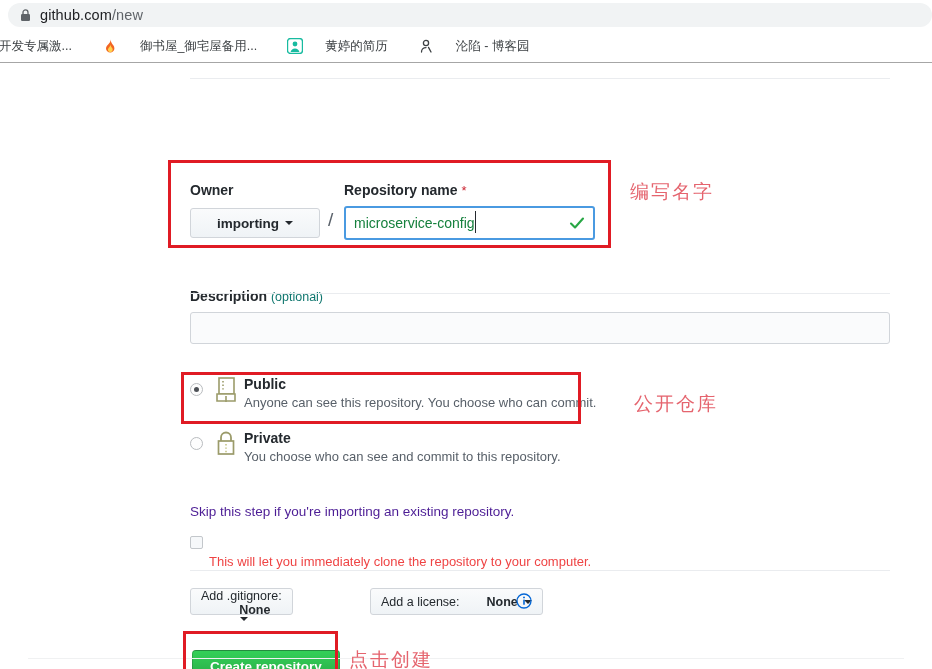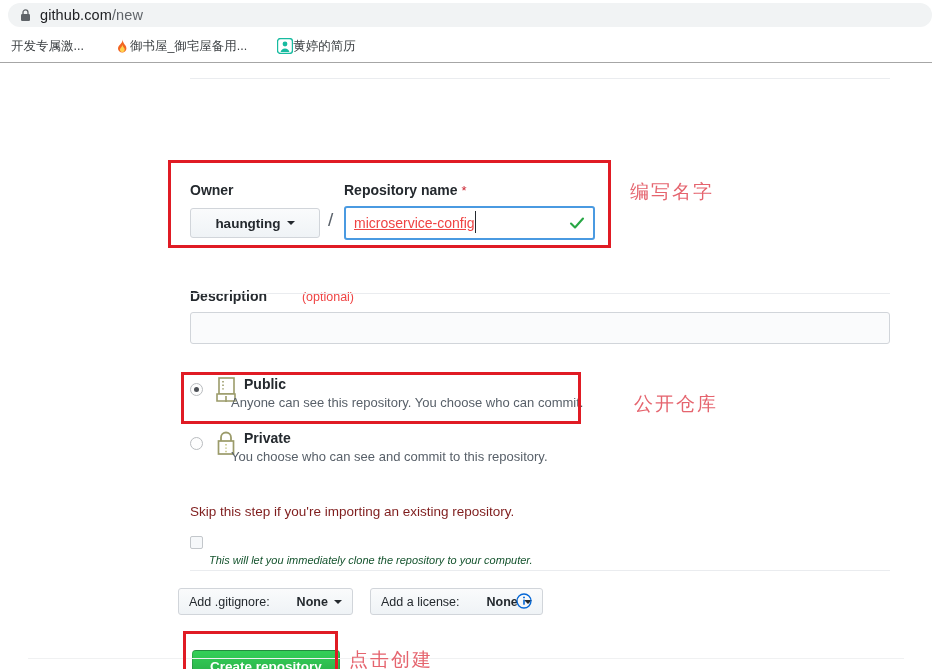--- a/index.html
+++ b/index.html
@@ -34,33 +34,33 @@
   #lock-icon { display:block; margin-right: 9px; }
   #url-text {
     font-size: 14.5px; color: #202124; letter-spacing: .1px;
     white-space: nowrap;
   }
   #url-text .path { color: #5f6368; }
 
   #bookmarks-bar {
     position: absolute; left: 0; top: 30px; width: 932px; height: 32px;
     display: flex; align-items: center;
-    padding-left: 12px;
+    padding-left: 0px;
   }
   .bookmark {
     display: flex; align-items: center;
     height: 24px;
     padding: 0 7px;
     border-radius: 4px;
     cursor: default;
     white-space: nowrap;
   }
   .bookmark .bm-label {
     font-size: 12.5px; color: #3c4043;
-    margin-left: 0;
+    margin-left: 22px;
   }
   .bookmark:first-child .bm-label { margin-left: 0; }
   .bm-ico { width: 16px; height: 16px; flex: 0 0 16px; display:block; }
 
   
   #page {
     position: absolute; left: 0; top: 63px; width: 748px; height: 606px;
     background: #ffffff;
   }
   .divider {
@@ -108,45 +108,44 @@
     width: 251px; height: 34px;
     border: 2px solid #4a9ae1;
     border-radius: 3px;
     background: #ffffff;
     display: flex; align-items: center;
     padding: 0 8px;
   }
   #repo-input {
     border: none; outline: none; background: transparent;
     font-family: "Liberation Sans", sans-serif;
-    font-size: 14px; color: #ef4444;
+    font-size: 14px; color: #15803d;
     flex: 1; height: 100%;
     padding: 0;
-    text-decoration: underline;
   }
   #repo-caret {
     position: absolute; left: 475px; top: 148px;
     width: 1px; height: 22px; background: #24292e;
   }
   #valid-check {
     width: 16px; height: 16px; flex: 0 0 16px; display: block;
   }
 
   #hint-line {
     position: absolute; left: 190px; top: 188px;
     font-size: 13.5px; color: #586069;
   }
   #hint-line b { color: #24292e; }
 
   
   #desc-label {
     position: absolute; left: 190px; top: 225px;
     font-size: 14px; color: #24292e; font-weight: bold;
   }
-  #desc-optional { color: #ef4444; font-weight: normal; font-size: 12.5px; margin-left: 31px; }
+  #desc-optional { color: #0f766e; font-weight: normal; font-size: 12.5px; }
   #desc-input {
     position: absolute; left: 190px; top: 249px;
     width: 700px; height: 32px;
     border: 1px solid #d1d5da; border-radius: 3px;
     background: #fafbfc;
     font-family: "Liberation Sans", sans-serif;
     font-size: 13px; color: #24292e;
     padding: 0 8px; outline: none;
   }
 
@@ -163,55 +162,55 @@
     content: ""; position: absolute;
     left: 3px; top: 3px; width: 5px; height: 5px;
     border-radius: 50%; background: #4d5156;
   }
   .vis-ico { position: absolute; left: 24px; top: 0px; width: 26px; height: 28px; }
   .vis-title {
     position: absolute; left: 54px; top: 0px;
     font-size: 14px; font-weight: bold; color: #24292e;
   }
   .vis-desc {
-    position: absolute; left: 41px; top: 19px;
+    position: absolute; left: 54px; top: 19px;
     font-size: 13px; color: #586069;
   }
 
   
   #skip-line {
     position: absolute; left: 190px; top: 441px;
-    font-size: 13.5px; color: #7f1d1d;
+    font-size: 13.5px; color: #4c1d95;
   }
   #readme-check {
     position: absolute; left: 190px; top: 473px;
     width: 13px; height: 13px;
     border: 1px solid #c3c7cb; background: #f6f8fa; border-radius: 2px;
   }
   #readme-label {
     position: absolute; left: 209px; top: 470px;
     font-size: 14px; font-weight: bold; color: #24292e;
   }
   #readme-desc {
     position: absolute; left: 209px; top: 491px;
-    font-size: 11px; color: #14532d; font-style: italic;
+    font-size: 13px; color: #ef4444;
   }
 
   
   .dd-button {
     position: absolute; top: 525px;
     height: 27px;
     background: linear-gradient(#fafbfc, #eff3f6);
     border: 1px solid #d1d5da; border-radius: 3px;
     display: flex; align-items: center;
     padding: 0 10px;
     font-size: 12.5px; color: #24292e;
     cursor: pointer; white-space: nowrap;
   }
-  #dd-gitignore { left: 178px; }
+  #dd-gitignore { left: 190px; flex-direction: column; }
   #dd-license   { left: 370px; }
   .dd-button .dd-strong { font-weight: bold; margin-left: 3px; padding-left: 24px; }
   .dd-caret {
     display: inline-block; margin-left: 6px;
     width: 0; height: 0;
     border-left: 4px solid transparent;
     border-right: 4px solid transparent;
     border-top: 4px solid #24292e;
   }
   #info-icon { position: absolute; left: 516px; top: 530px; width: 16px; height: 16px; }
@@ -282,32 +281,40 @@
 
     <div class="bookmark" style="margin-left:16px;">
       <svg class="bm-ico" viewBox="0 0 16 16">
         <rect x="0.5" y="0.5" width="15" height="15" rx="3" fill="#ffffff" stroke="#18bba0" stroke-width="1.4"></rect>
         <circle cx="8" cy="6" r="2.4" fill="#18bba0"></circle>
         <path d="M3.6 14c.5-2.4 2.2-3.6 4.4-3.6s3.9 1.2 4.4 3.6z" fill="#18bba0"></path>
       </svg>
       <span class="bm-label">黄婷的简历</span>
     </div>
 
+    <div class="bookmark" style="margin-left:16px;">
+      <svg class="bm-ico" viewBox="0 0 16 16">
+        <circle cx="8" cy="5" r="2.6" fill="none" stroke="#3c4043" stroke-width="1.3"></circle>
+        <path d="M3.5 14c0-2.6 2-4.4 4.5-4.4" fill="none" stroke="#3c4043" stroke-width="1.3" stroke-linecap="round"></path>
+        <path d="M10.5 9.4 13 14" fill="none" stroke="#3c4043" stroke-width="1.3" stroke-linecap="round"></path>
+      </svg>
+      <span class="bm-label">沦陷 - 博客园</span>
+    </div>
 
   </div>
 </div>
 
 <div id="page">
 
   <div class="divider" id="divider-top"></div>
 
   <div id="owner-label">Owner</div>
 
   <div id="owner-button">
-    <span>haungting</span>
+    <span>importing</span>
     <span id="owner-caret"></span>
   </div>
 
   <div id="slash">/</div>
 
   <div id="reponame-label">
     <span>Repository name</span>
     <span id="req-star">*</span>
   </div>
 

